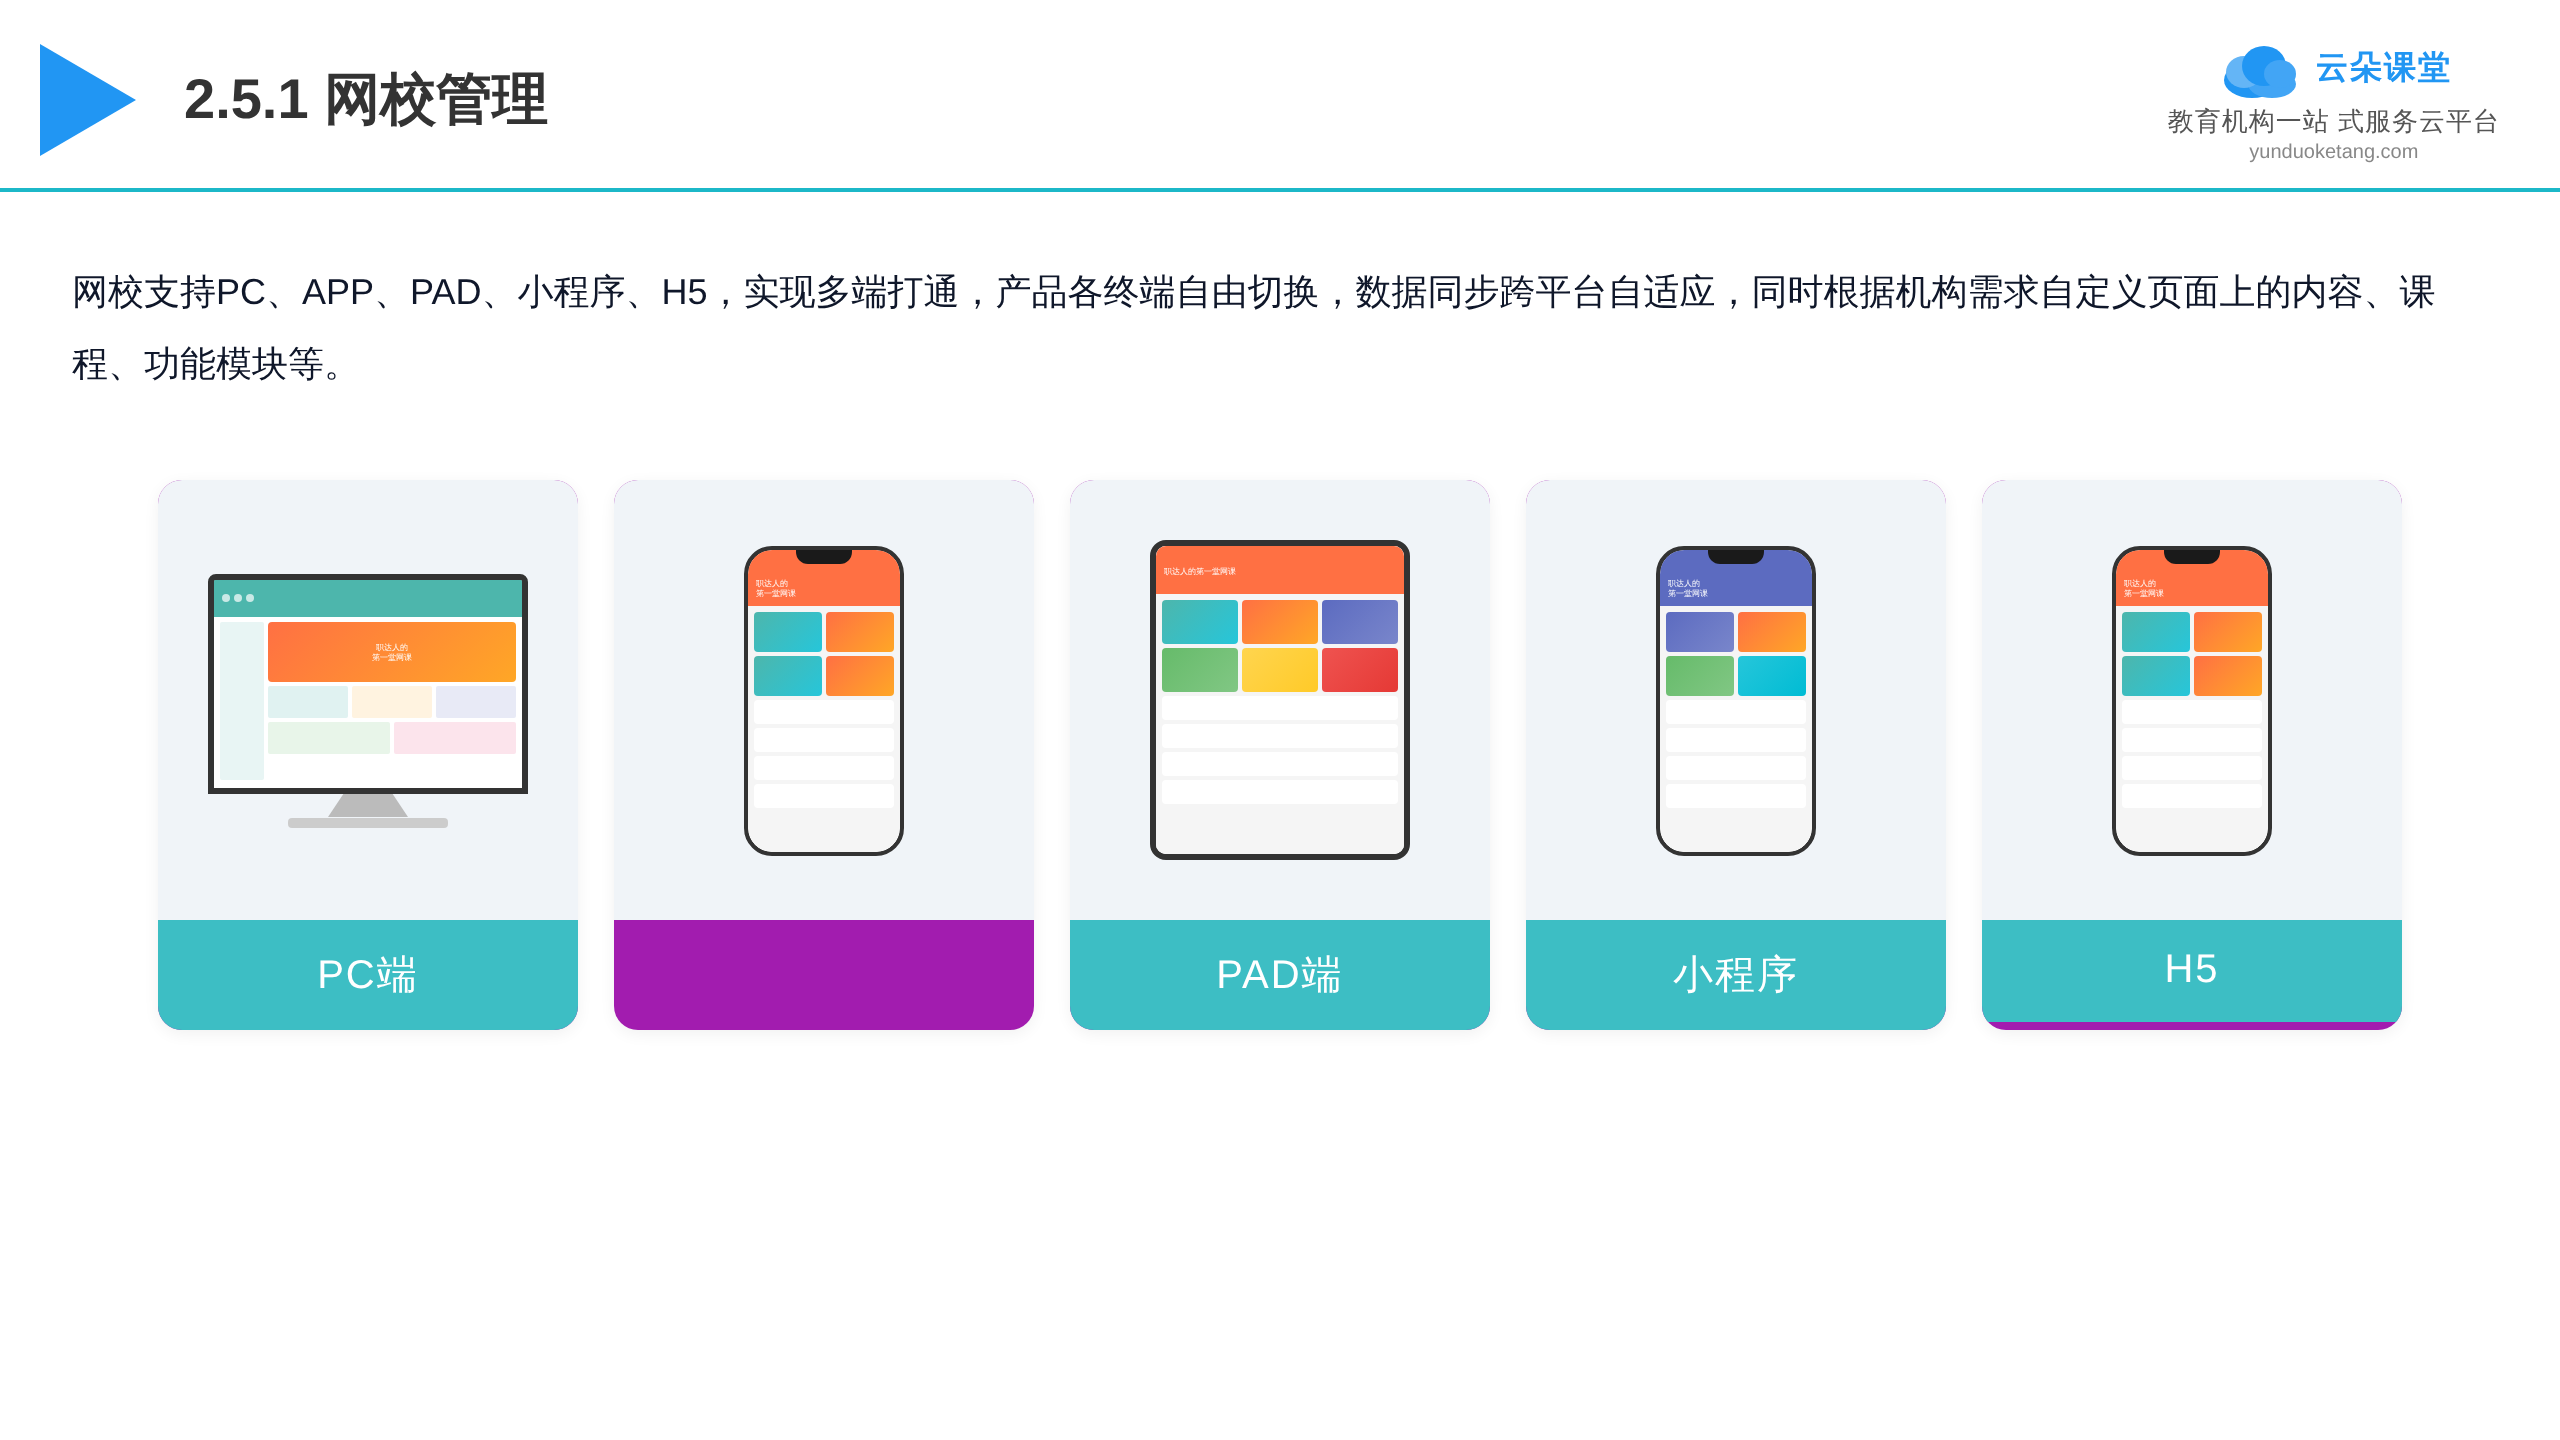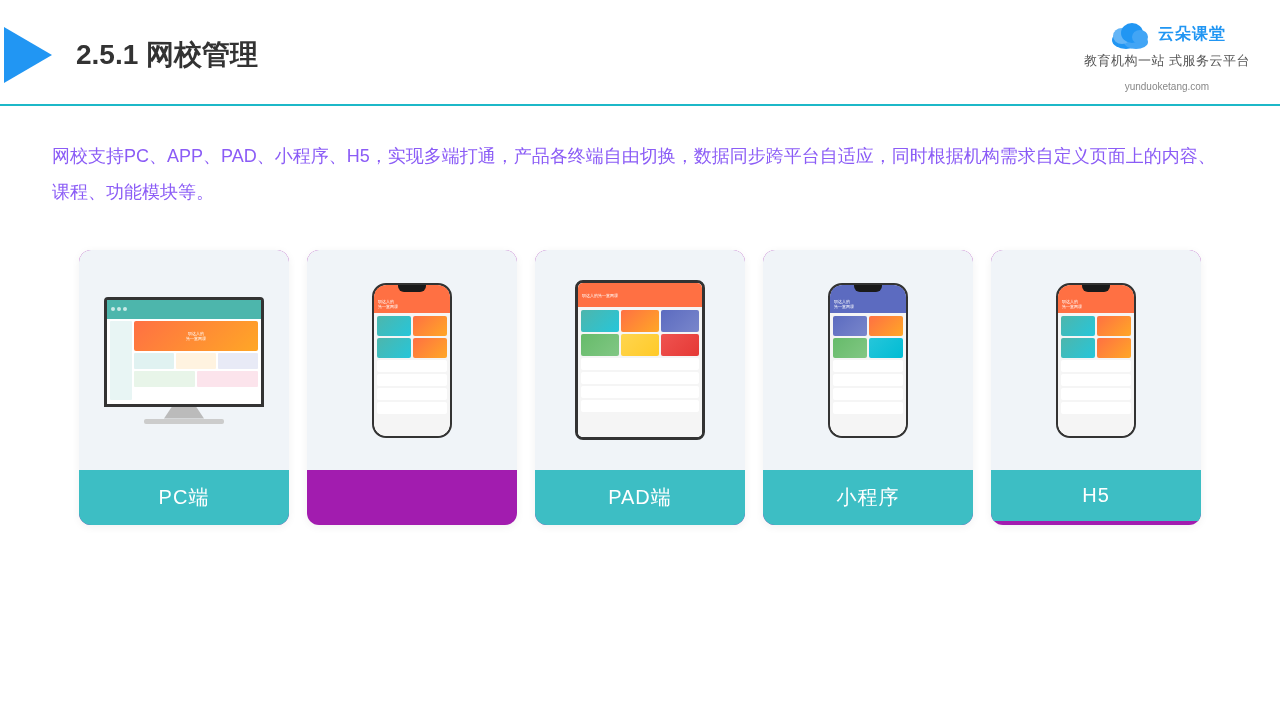--- a/index.html
+++ b/index.html
@@ -9,21 +9,21 @@
       background: #ffffff;
       font-family: 'Microsoft YaHei', 'PingFang SC', sans-serif;
       overflow: hidden;
     }
 
     
     .header {
       display: flex;
       align-items: center;
       justify-content: space-between;
-      padding: 18px 30px 12px 4px;
+      padding: 18px 30px 12px 20px;
       border-bottom: 2px solid #1cb8c8;
     }
     .header-left {
       display: flex;
       align-items: center;
       gap: 16px;
     }
     .logo-triangle {
       width: 0;
       height: 0;
@@ -60,28 +60,28 @@
     .logo-subtitle {
       font-size: 13px;
       color: #555;
       text-align: right;
       margin-top: 2px;
       letter-spacing: 0.5px;
     }
     .logo-url {
       font-size: 10px;
       color: #888;
-      margin-top: 11px;
+      margin-top: 1px;
     }
 
     
     .description {
-      padding: 32px 60px 20px 52px;
+      padding: 32px 60px 20px 36px;
       font-size: 18px;
-      color: #8b5cf6;
+      color: #0f172a;
       line-height: 2;
     }
 
     
     .cards-container {
       display: flex;
       gap: 18px;
       padding: 20px 50px 20px 50px;
       justify-content: center;
     }

